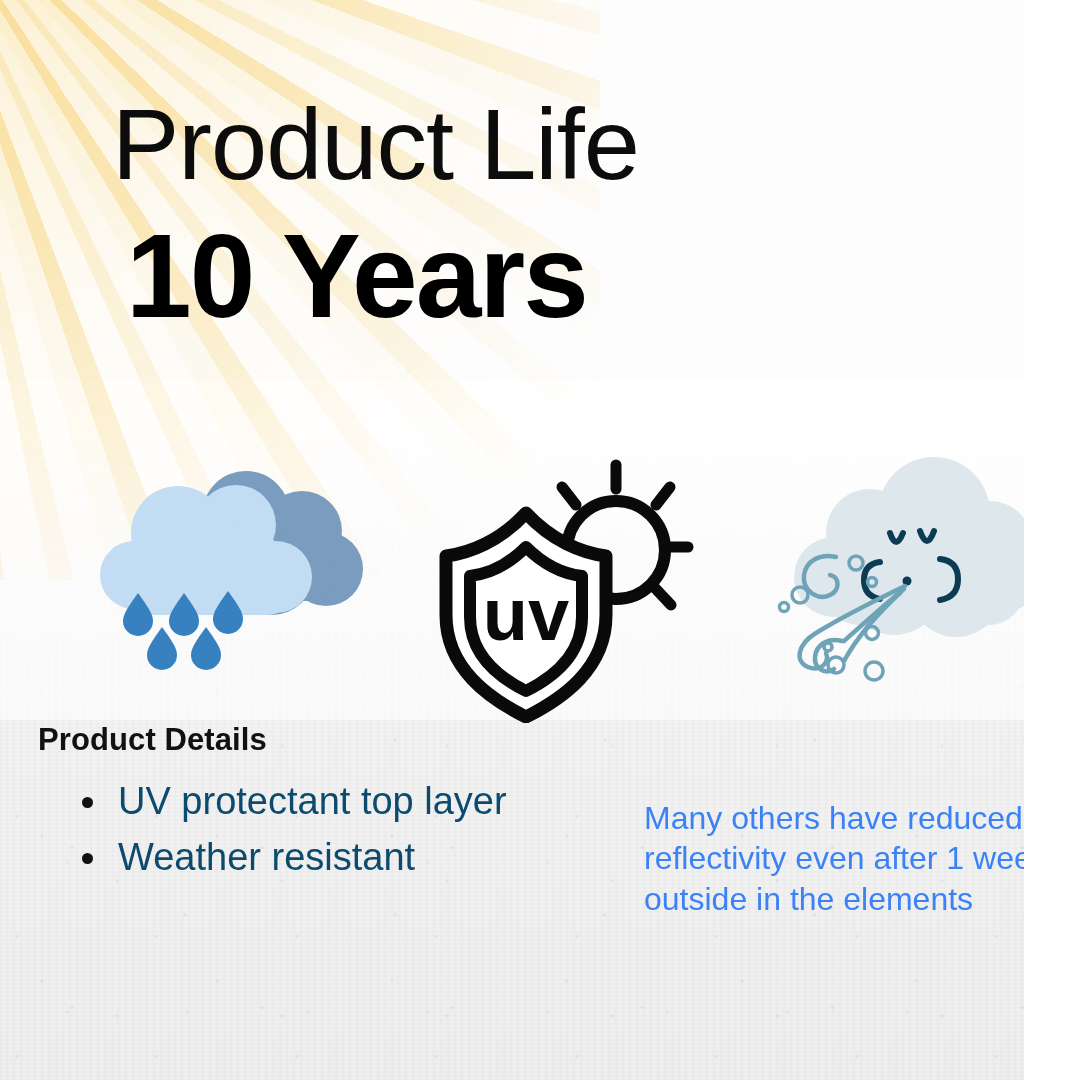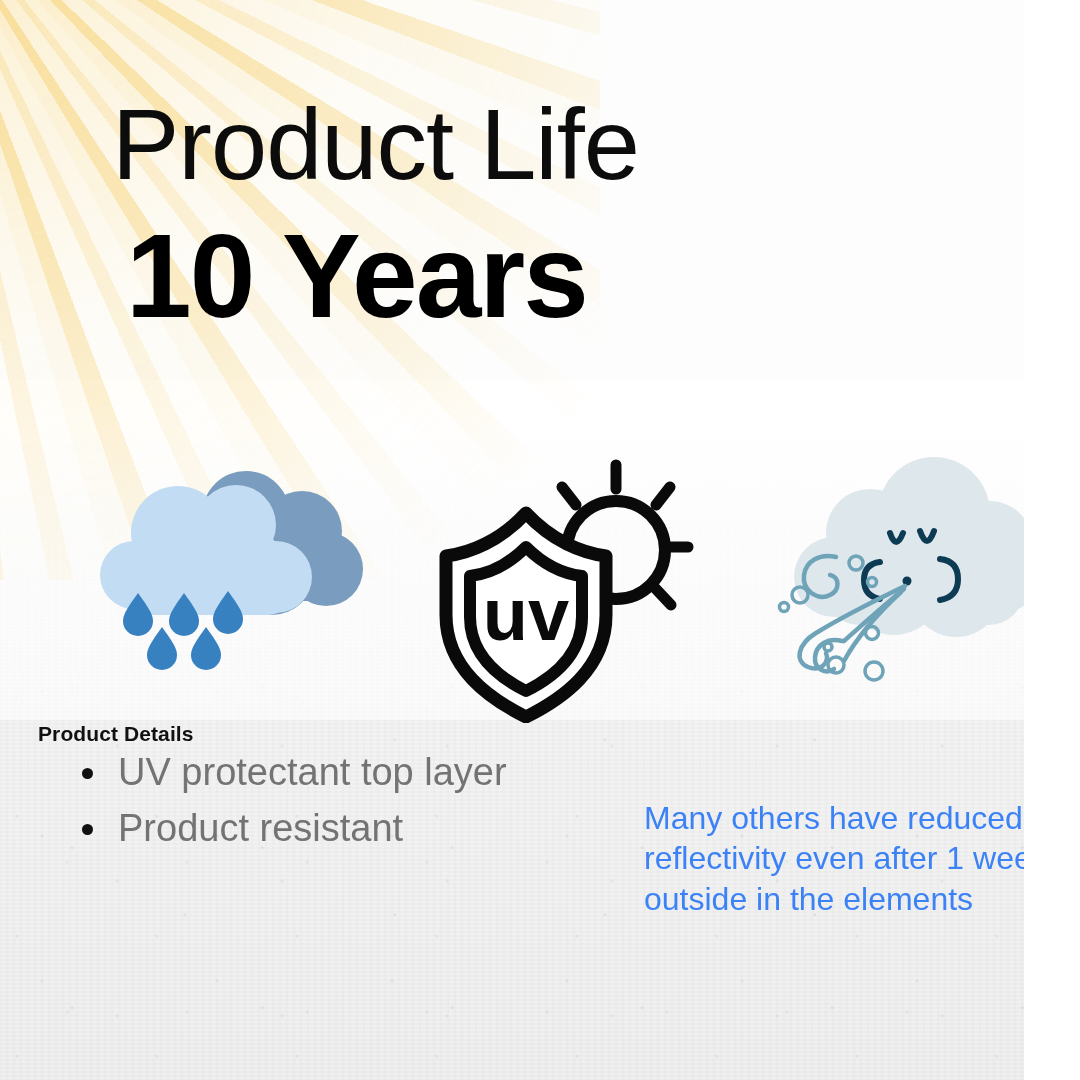--- a/index.html
+++ b/index.html
@@ -130,37 +130,37 @@
   
   .details {
     position: absolute;
     left: 38px;
     top: 722px;
     width: 520px;
   }
   .details-heading {
     font-family: "Liberation Sans", sans-serif;
     font-weight: 700;
-    font-size: 21px;
+    font-size: 31px;
     letter-spacing: 0.1px;
     color: #111111;
-    margin: 0 0 3px 0;
+    margin: 0 0 20px 0;
   }
   .details-list {
     list-style: none;
     margin: 0;
     padding: 0 0 0 38px;
   }
   .details-list li {
     position: relative;
     font-family: "Liberation Sans", sans-serif;
     font-weight: 300;
     font-size: 38px;
     line-height: 1.26;
-    color: #737373;
+    color: #0c4a6e;
     margin-bottom: 8px;
     padding-left: 42px;
   }
   .details-list li .bullet {
     position: absolute;
     left: 6px;
     top: 19px;
     width: 11px;
     height: 11px;
     border-radius: 50%;
@@ -283,21 +283,21 @@
         </g>
       </svg>
     </div>
 
   </div>
 
   <div class="details">
     <div class="details-heading">Product Details</div>
     <ul class="details-list">
       <li><span class="bullet"></span><span>UV protectant top layer</span></li>
-      <li><span class="bullet"></span><span>Product resistant</span></li>
+      <li><span class="bullet"></span><span>Weather resistant</span></li>
     </ul>
   </div>
 
   <div class="note">
     <p>Many others have reduced reflectivity even after 1 week outside in the elements</p>
   </div>
 
 </div>
 
 </body></html>

